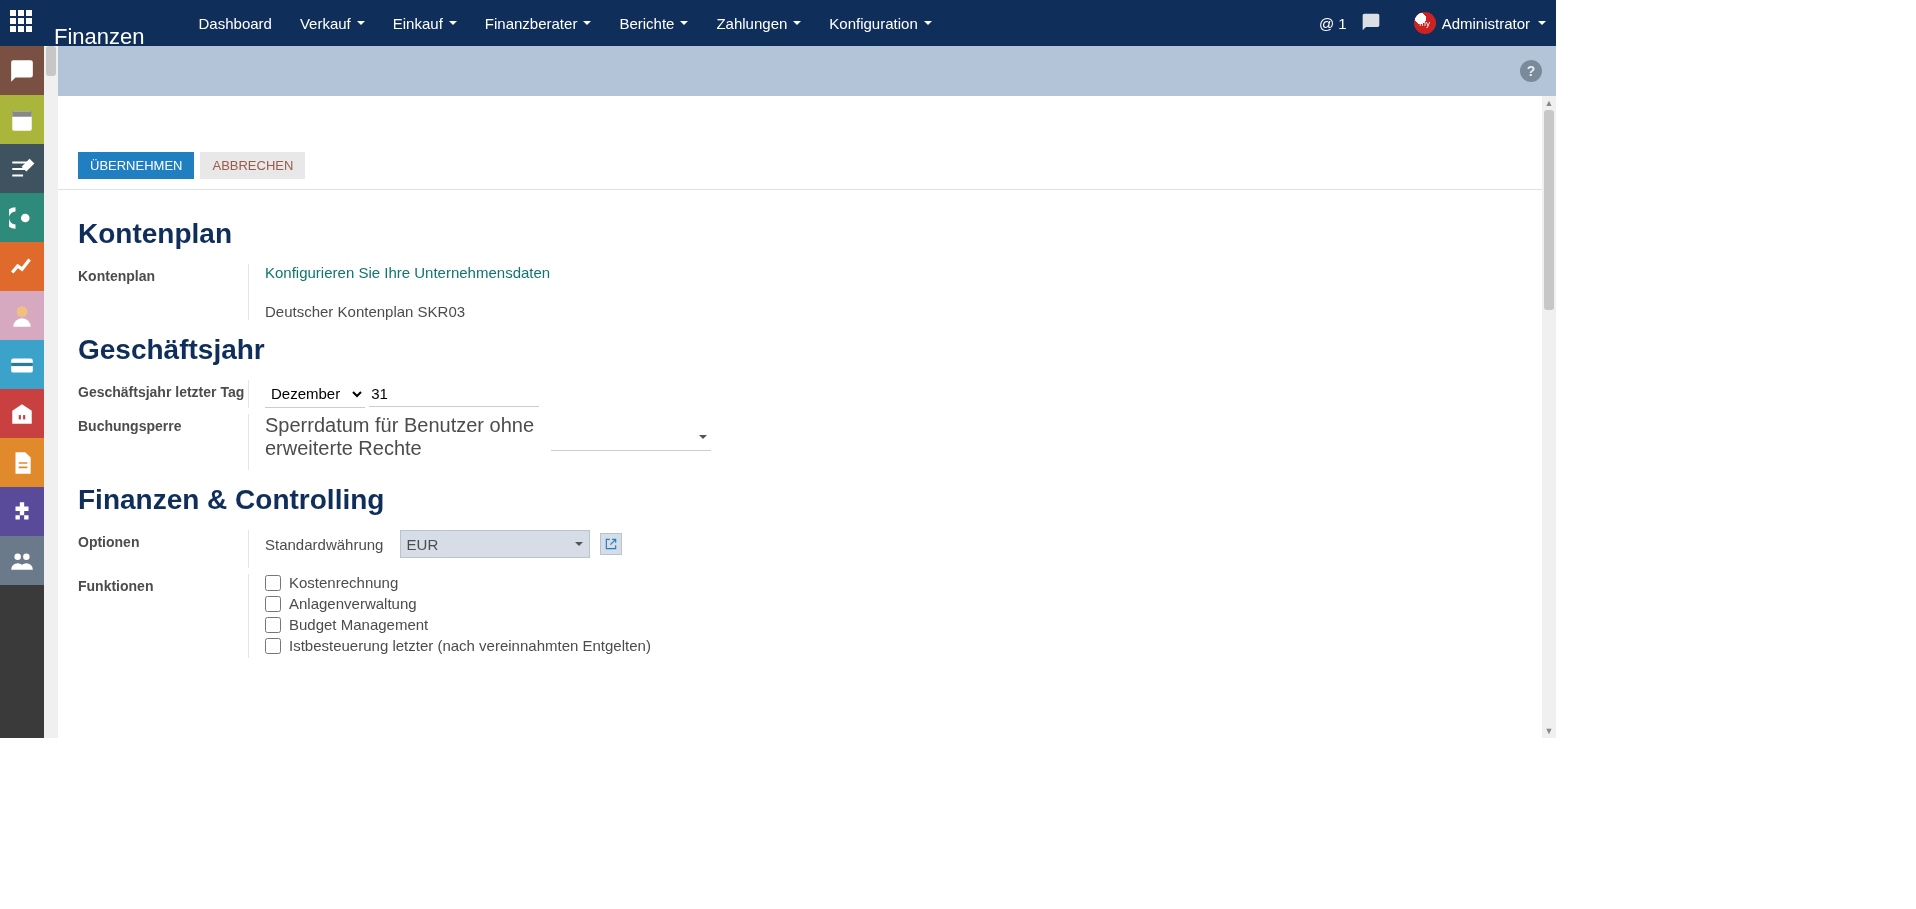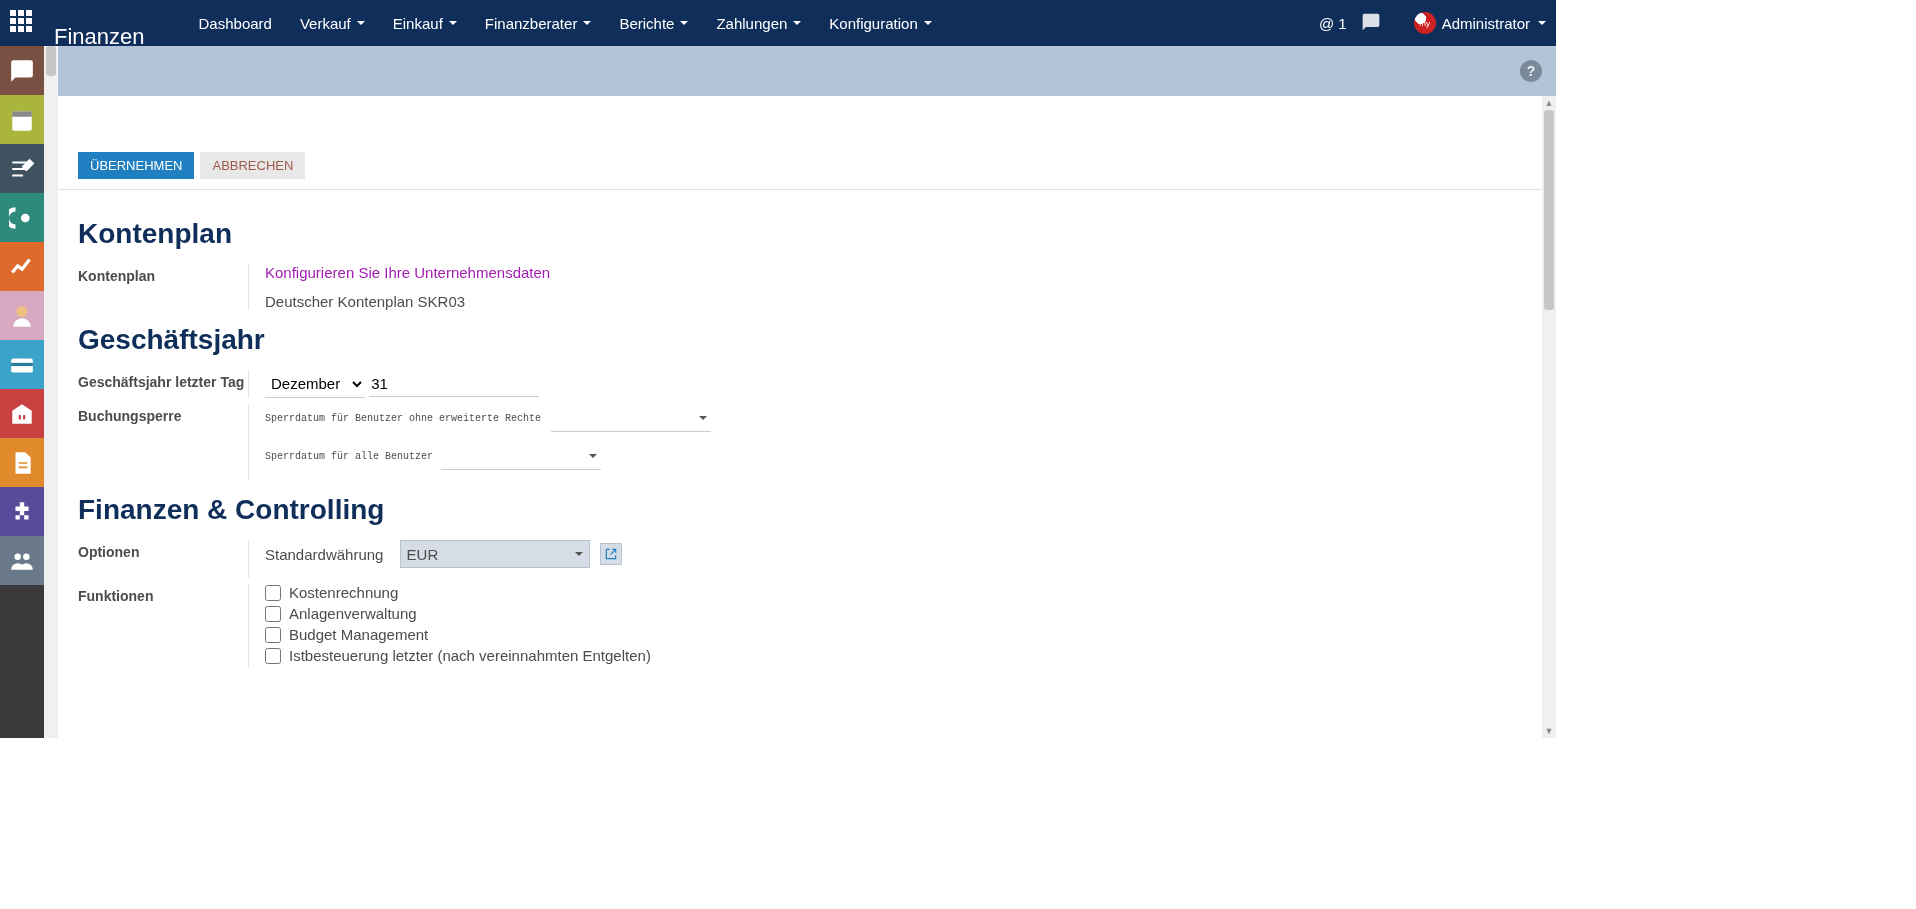--- a/index.html
+++ b/index.html
@@ -35,28 +35,28 @@
 .btn-row { padding: 10px 20px 10px 20px; border-bottom: 1px solid #e0e0e0; display: flex; gap: 6px; margin-top: 46px; }
 .btn { padding: 6px 12px; font-size: 13px; cursor: pointer; border: none; }
 .btn-primary { background: #1f7fc0; color: #fff; }
 .btn-default { background: #e8e8e8; color: #9c5a4a; }
 
 .form-sheet { padding: 14px 20px 40px 20px; }
 h2.section { color: #0f2e5a; font-size: 28px; font-weight: 600; margin: 14px 0 14px 0; }
 .field-row { display: flex; margin-bottom: 6px; }
 .field-label { width: 170px; font-weight: 600; font-size: 14px; color: #4c4c4c; padding-top: 4px; }
 .field-body { border-left: 1px solid #e5e5e5; padding-left: 16px; flex: 1; font-size: 15px; }
-.link-text { color: #a21caf; cursor: pointer; display: inline-block; margin-bottom: 12px; }
+.link-text { color: #0f766e; cursor: pointer; display: inline-block; margin-bottom: 22px; }
 
 
 .inline-select, .inline-text { border: none; border-bottom: 1px solid #ccc; padding: 4px 2px; font-size: 15px; background: transparent; }
 .inline-select { width: 100px; height: 28px; }
 .inline-text.small { width: 170px; }
 .sub-row { margin-bottom: 10px; display: flex; align-items: center; gap: 6px; }
-.sub-label { width: 280px; font-size: 10px; font-family: Liberation Mono, monospace; }
+.sub-label { width: 280px; font-size: 20px; }
 .dd-field { display: inline-flex; align-items: center; border-bottom: 1px solid #ccc; width: 160px; height: 28px; justify-content: flex-end; padding-right: 4px; }
 .dd-field .caret-down { border-top-color: #555; }
 .currency-field { display: inline-flex; align-items: center; background: #d6dde6; border: 1px solid #b8c3d0; height: 28px; width: 190px; padding: 0 6px; justify-content: space-between; }
 .currency-field .caret-down { border-top-color: #555; }
 .ext-link { width: 22px; height: 22px; background: #d6dde6; border: 1px solid #b8c3d0; display: inline-flex; align-items: center; justify-content: center; margin-left: 4px; cursor: pointer; }
 .ext-link svg { width: 14px; height: 14px; stroke: #1f7fc0; fill: none; stroke-width: 2; }
 .check-row { display: flex; align-items: center; gap: 8px; font-size: 15px; margin-bottom: 4px; }
 .check-row input { width: 16px; height: 16px; }
 
 .right-scroll { position: absolute; right: 0; top: 96px; bottom: 0; width: 14px; background: #f0f0f0; }
@@ -223,26 +223,20 @@
         <div class="field-body">
           <select class="inline-select"><option>Dezember</option></select>
           <input class="inline-text small" value="31" style="">
         </div>
       </div>
       <div class="field-row">
         <div class="field-label">Buchungsperre</div>
         <div class="field-body">
           <div class="sub-row">
             <span class="sub-label">Sperrdatum für Benutzer ohne erweiterte Rechte</span>
-            <span class="dd-field">
-                <span class="caret-down"></span>
-              </span>
-          </div>
-          <div class="sub-row">
-            <span class="sub-label" style="width:170px">Sperrdatum für alle Benutzer</span>
             <span class="dd-field">
                 <span class="caret-down"></span>
               </span>
           </div>
         </div>
       </div>
 
       <h2 class="section">Finanzen &amp; Controlling</h2>
       <div class="field-row">
         <div class="field-label">Optionen</div>

